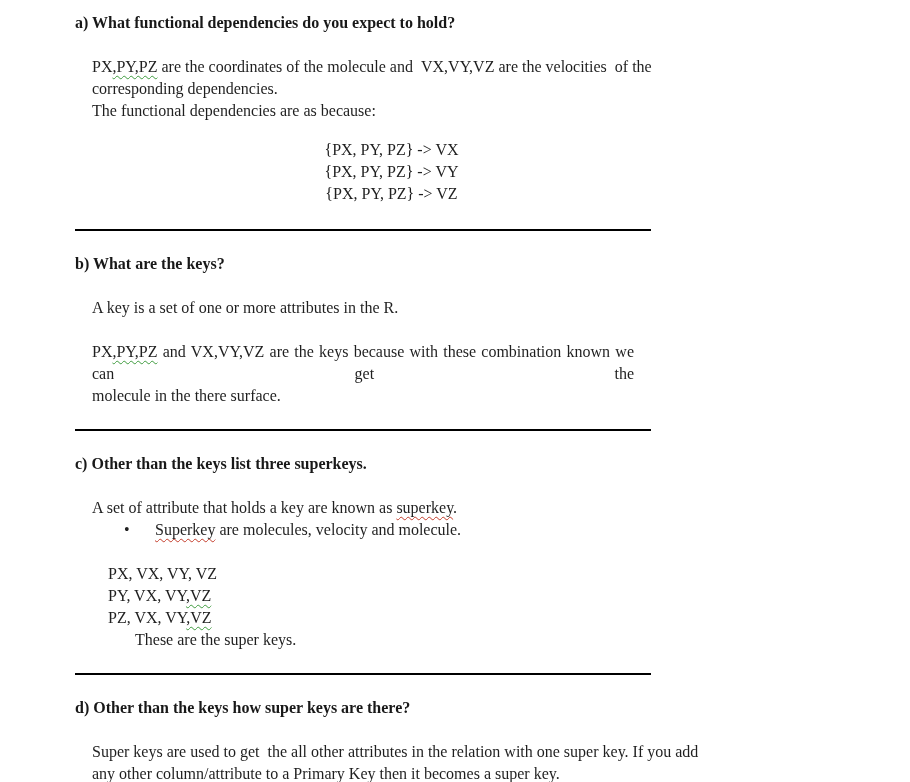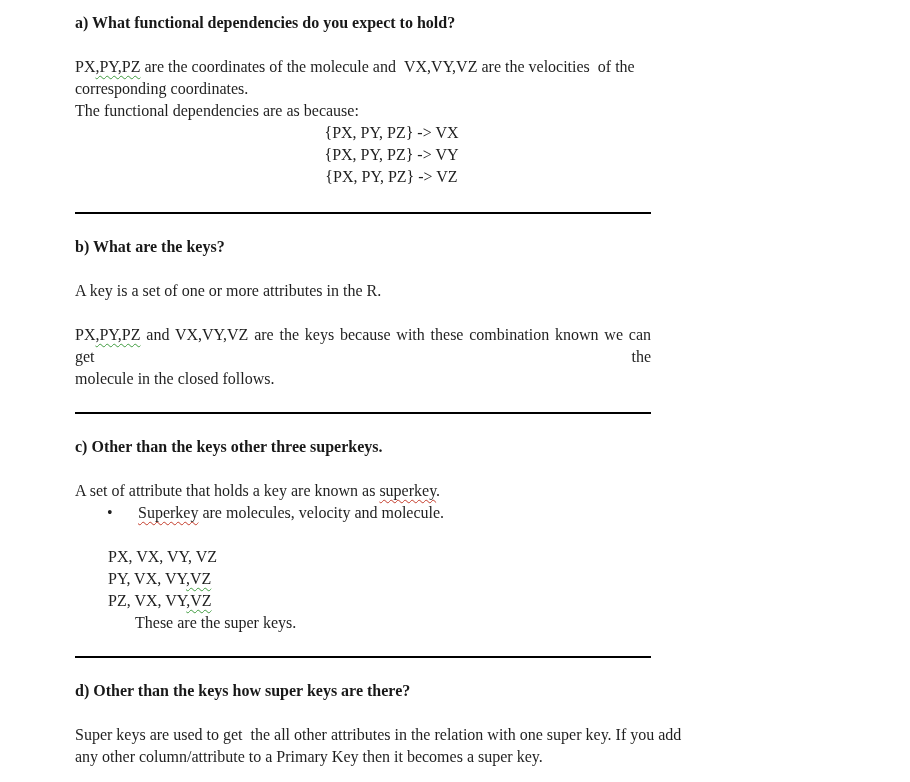--- a/index.html
+++ b/index.html
@@ -15,21 +15,21 @@
     line-height: 22px;
     overflow: hidden;
   }
   .section-heading {
     font-size: 16px;
     font-weight: bold;
     color: #181818;
     margin: 0 0 22px 0;
     line-height: 22px;
   }
-  .para { margin: 0; }
+  .para { margin: 17px; }
   .para.mb { margin-bottom: 22px; }
   .line { display: block; white-space: nowrap; }
   .fd-list { padding-left: 57px; margin: 0 0 24px 0; text-align: center; }
   .rule {
     border: none;
     border-top: 2px solid #000000;
     margin: 0 0 22px 0;
   }
   .justified-line {
     display: block;
@@ -60,47 +60,47 @@
 </style>
 </head>
 <body>
 
 <div class="page">
 
   <div>
     <h2 class="section-heading">a) What functional dependencies do you expect to hold?</h2>
     <p class="para">
       <span class="line"><span>PX</span><span class="wavy-green">,PY,PZ</span><span> are the coordinates of the molecule and &nbsp;VX,VY,VZ are the velocities &nbsp;of the</span></span>
-      <span class="line">corresponding coordinates.</span>
+      <span class="line">corresponding dependencies.</span>
       <span class="line">The functional dependencies are as because:</span>
     </p>
     <div class="fd-list">
       <span class="line">{PX, PY, PZ} -&gt; VX</span>
       <span class="line">{PX, PY, PZ} -&gt; VY</span>
       <span class="line">{PX, PY, PZ} -&gt; VZ</span>
     </div>
   </div>
 
   <hr class="rule">
 
   <div>
     <h2 class="section-heading">b) What are the keys?</h2>
     <p class="para mb">
       <span class="line">A key is a set of one or more attributes in the R.</span>
     </p>
     <p class="para mb">
       <span class="justified-line"><span>PX</span><span class="wavy-green">,PY,PZ</span><span> and VX,VY,VZ are the keys because with these combination known we can get the</span></span>
-      <span class="line">molecule in the closed follows.</span>
+      <span class="line">molecule in the there surface.</span>
     </p>
   </div>
 
   <hr class="rule">
 
   <div>
-    <h2 class="section-heading">c) Other than the keys other three superkeys.</h2>
+    <h2 class="section-heading">c) Other than the keys list three superkeys.</h2>
     <p class="para">
       <span class="line"><span>A set of attribute that holds a key are known as </span><span class="wavy-red">superkey</span><span>.</span></span>
       <span class="line bullet-row"><span class="bullet-glyph">•</span><span class="wavy-red">Superkey</span><span> are molecules, velocity and molecule.</span></span>
     </p>
     <div class="keys-block">
       <span class="line">PX, VX, VY, VZ</span>
       <span class="line"><span>PY, VX, VY</span><span class="wavy-green">,VZ</span></span>
       <span class="line"><span>PZ, VX, VY</span><span class="wavy-green">,VZ</span></span>
       <span class="line note-line">These are the super keys.</span>
     </div>

